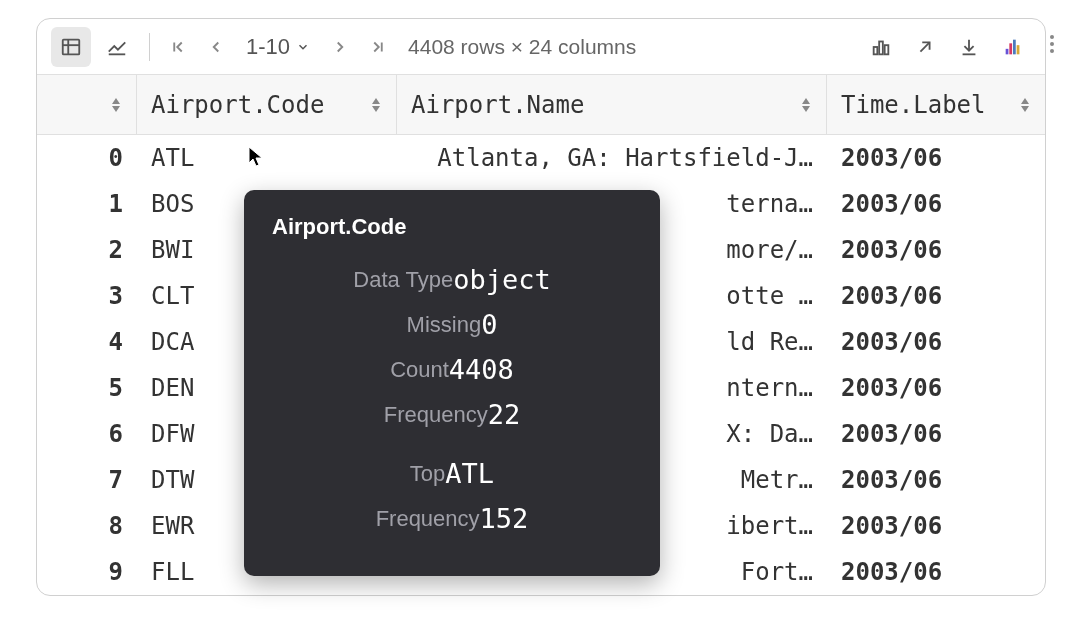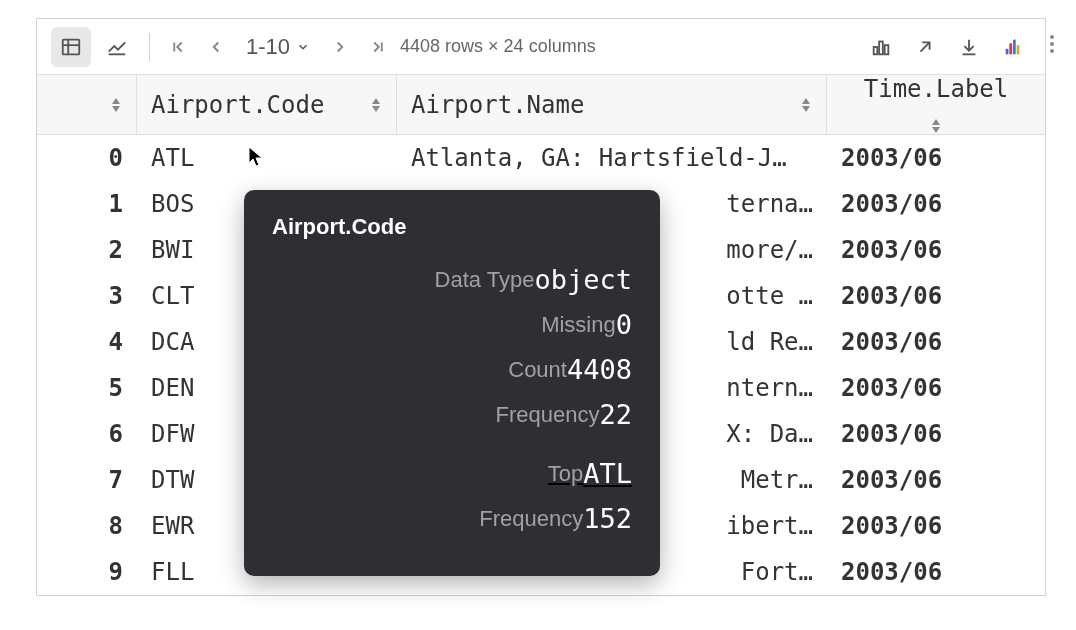--- a/index.html
+++ b/index.html
@@ -13,21 +13,21 @@
       width: 1076px;
       height: 630px;
       position: relative;
       overflow: hidden;
     }
     .container {
       width: 1010px;
       margin-left: 36px;
       margin-top: 18px;
       border: 1px solid #d0d0d0;
-      border-radius: 1px;
+      border-radius: 14px;
       background: #fff;
     }
     .toolbar {
       display: flex;
       align-items: center;
       padding: 8px 14px;
       border-bottom: 1px solid #e0e0e0;
       gap: 6px;
       height: 56px;
     }
@@ -75,22 +75,22 @@
       font-size: 22px;
       padding: 0 8px;
       cursor: pointer;
     }
     .page-range svg {
       width: 14px;
       height: 14px;
     }
     .shape-text {
       color: #666;
-      font-size: 18px;
-      margin-left: 0;
+      font-size: 21px;
+      margin-left: 8px;
     }
     .toolbar-right {
       margin-left: auto;
       display: flex;
       gap: 8px;
       align-items: center;
     }
     .toolbar-right .icon-btn {
       width: 36px;
       height: 36px;
@@ -118,21 +118,20 @@
       align-items: center;
       justify-content: space-between;
       padding: 0 14px;
       font-family: 'SF Mono', Menlo, Consolas, monospace;
       font-size: 24px;
       color: #333;
       border-right: 1px solid #e0e0e0;
     }
     .th:last-child {
       border-right: none;
-      flex-direction: column;
     }
     .th-sort {
       color: #888;
       display: flex;
       flex-direction: column;
       gap: 0px;
     }
     .th-sort svg {
       width: 12px;
       height: 8px;
@@ -171,20 +170,21 @@
       font-weight: 700;
       color: #333;
     }
     .td-code {
       width: 260px;
       color: #333;
     }
     .td-name {
       width: 430px;
       color: #333;
+      text-align: right;
     }
     .td-time {
       width: 218px;
       color: #333;
       font-weight: bold;
     }
     .cursor {
       position: absolute;
       left: 248px;
       top: 146px;
@@ -204,27 +204,26 @@
       box-shadow: 0 8px 24px rgba(0,0,0,0.3);
     }
     .tooltip-title {
       color: #fff;
       font-size: 22px;
       font-weight: 700;
       margin-bottom: 24px;
     }
     .tooltip-row {
       display: flex;
-      justify-content: flex-end;
+      justify-content: center;
       align-items: center;
       margin-bottom: 14px;
     }
     .tooltip-row.gap {
       margin-top: 28px;
-      text-decoration: underline;
     }
     .tooltip-label {
       color: #a0a0a8;
       font-size: 22px;
     }
     .tooltip-value {
       color: #fff;
       font-family: 'SF Mono', Menlo, Consolas, monospace;
       font-size: 27px;
     }

